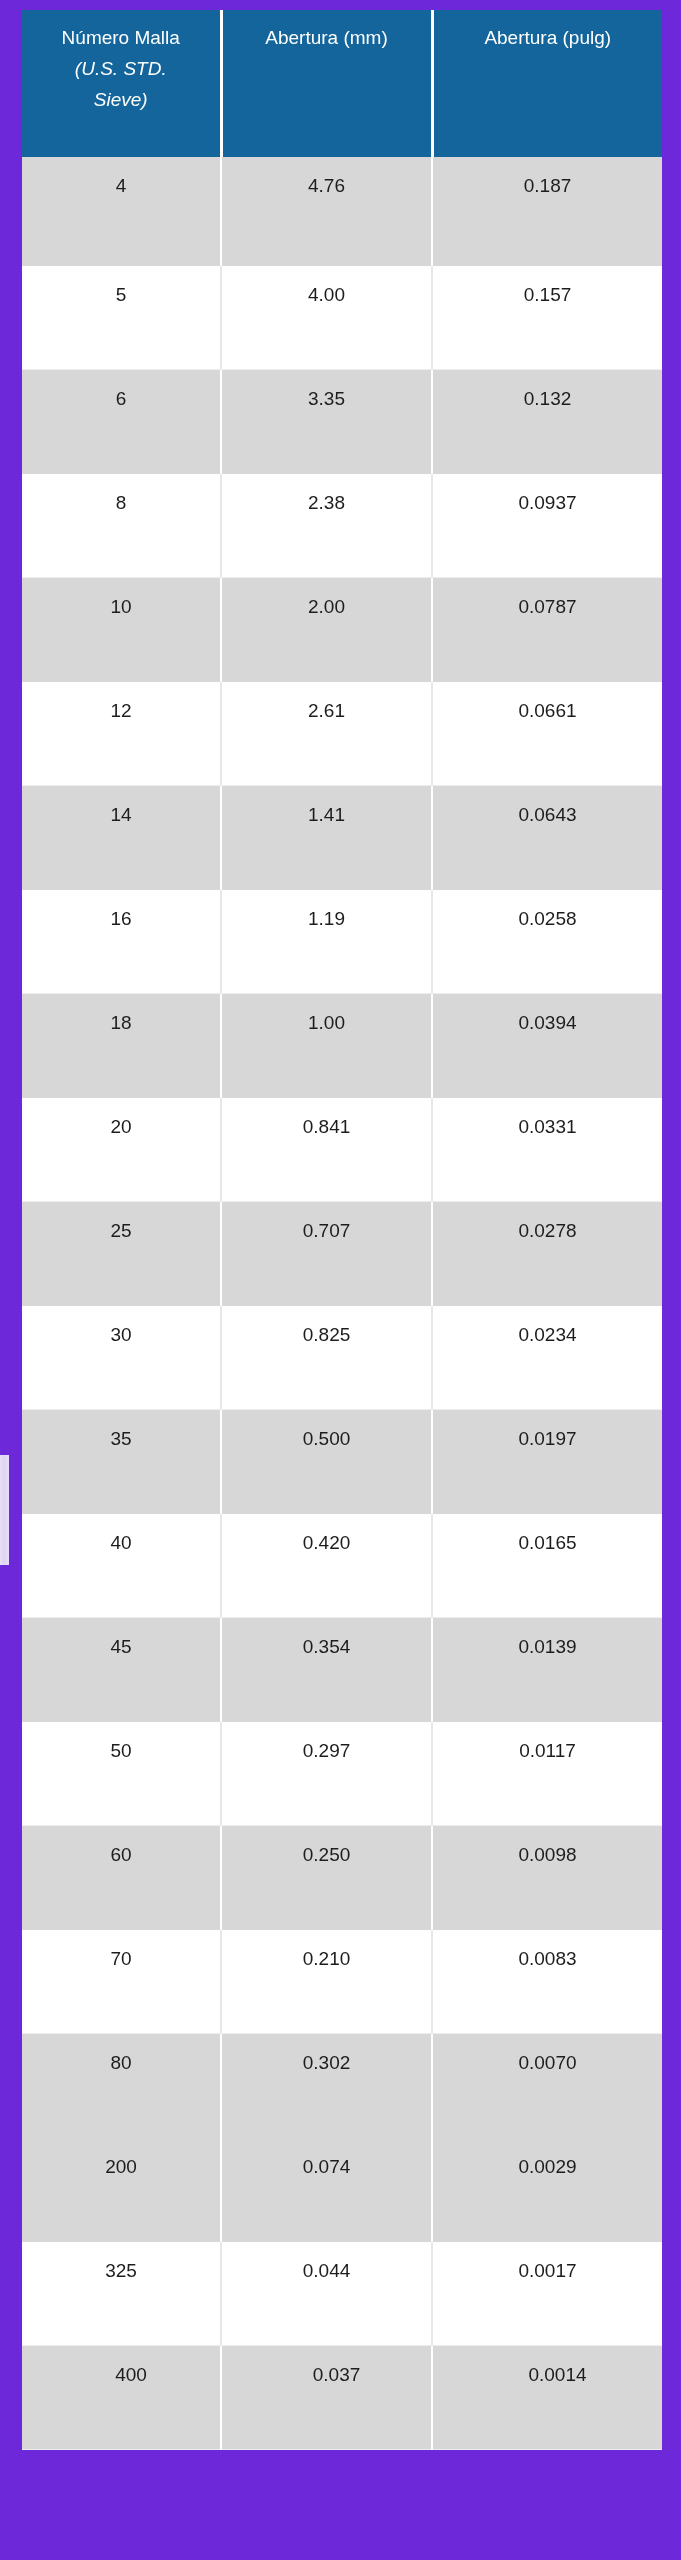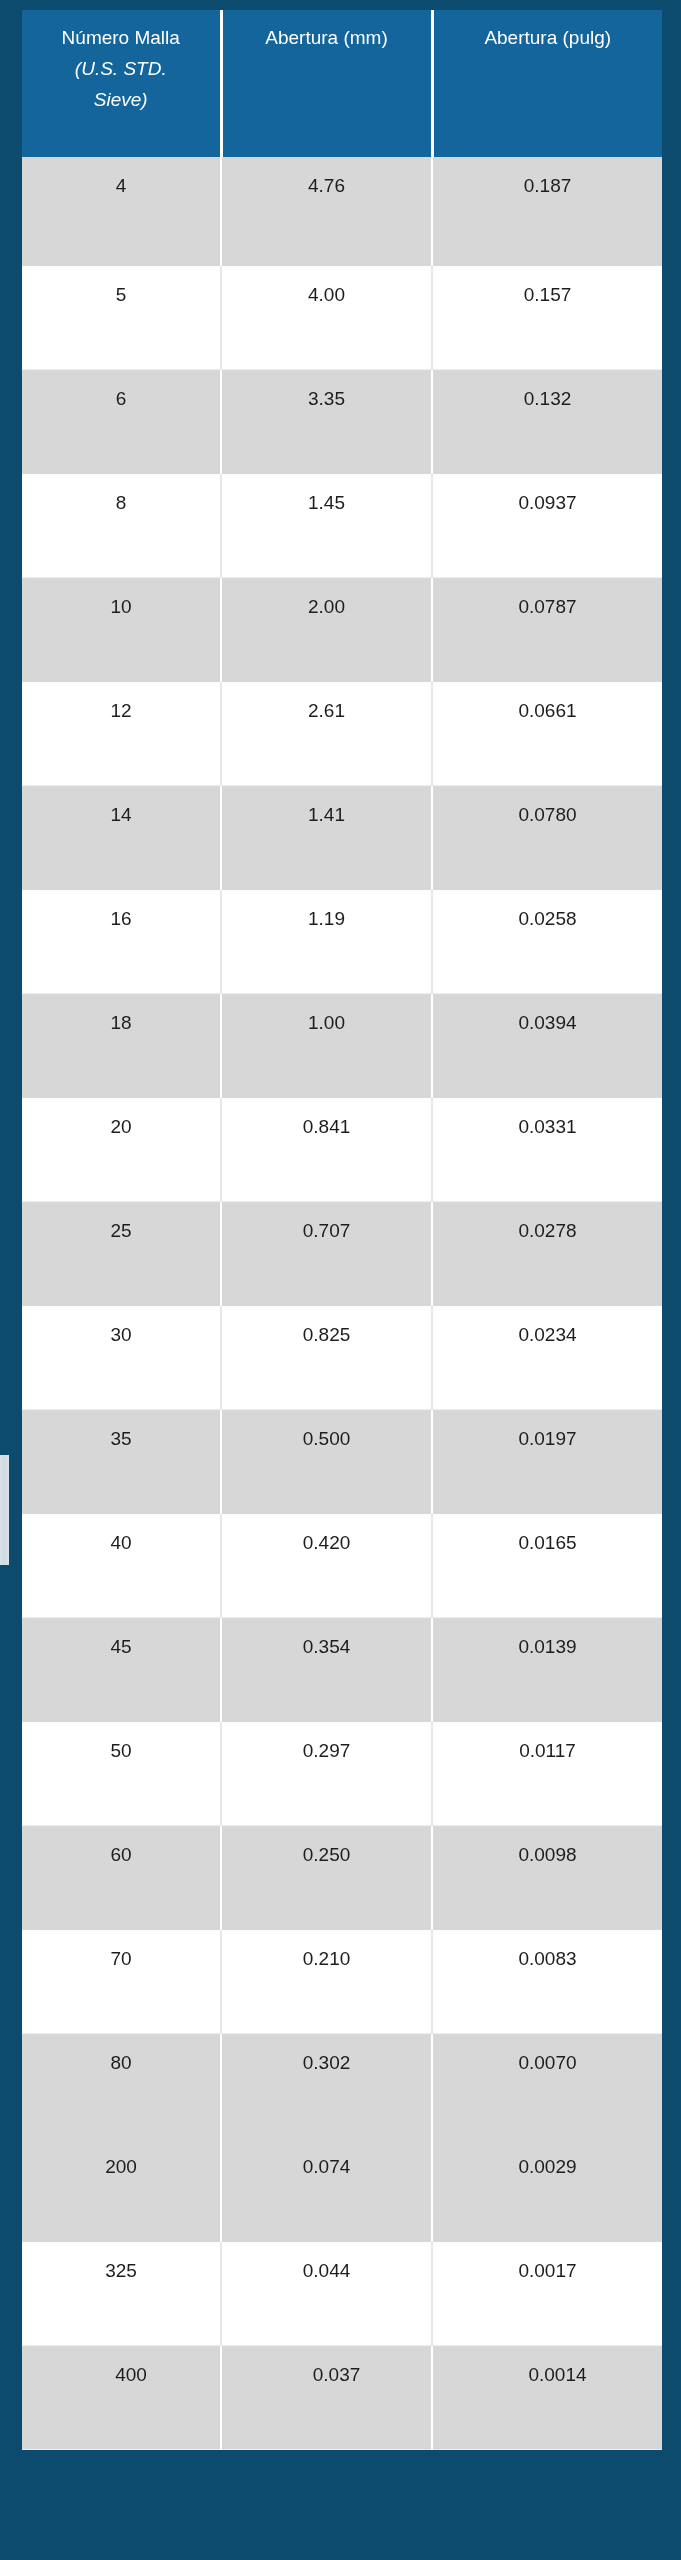--- a/index.html
+++ b/index.html
@@ -13,21 +13,21 @@
     height: 2560px;
     font-family: "Liberation Sans", sans-serif;
     -webkit-font-smoothing: antialiased;
     overflow: hidden;
   }
 
   .page {
     position: relative;
     width: 681px;
     height: 2560px;
-    background: #0c4a6e;
+    background: #6d28d9;
   }
 
   
   .edge-artifact {
     position: absolute;
     left: 0px;
     top: 1455px;
     width: 9px;
     height: 110px;
     background: linear-gradient(to right, #ffffff 0%, #f3f3f3 45%, #ffffff 100%);
@@ -134,37 +134,37 @@
           <td>4.00</td>
           <td>0.157</td>
         </tr>
         <tr class="alt">
           <td>6</td>
           <td>3.35</td>
           <td>0.132</td>
         </tr>
         <tr class="plain">
           <td>8</td>
-          <td>1.45</td>
+          <td>2.38</td>
           <td>0.0937</td>
         </tr>
         <tr class="alt">
           <td>10</td>
           <td>2.00</td>
           <td>0.0787</td>
         </tr>
         <tr class="plain">
           <td>12</td>
           <td>2.61</td>
           <td>0.0661</td>
         </tr>
         <tr class="alt">
           <td>14</td>
           <td>1.41</td>
-          <td>0.0780</td>
+          <td>0.0643</td>
         </tr>
         <tr class="plain">
           <td>16</td>
           <td>1.19</td>
           <td>0.0258</td>
         </tr>
         <tr class="alt">
           <td>18</td>
           <td>1.00</td>
           <td>0.0394</td>

